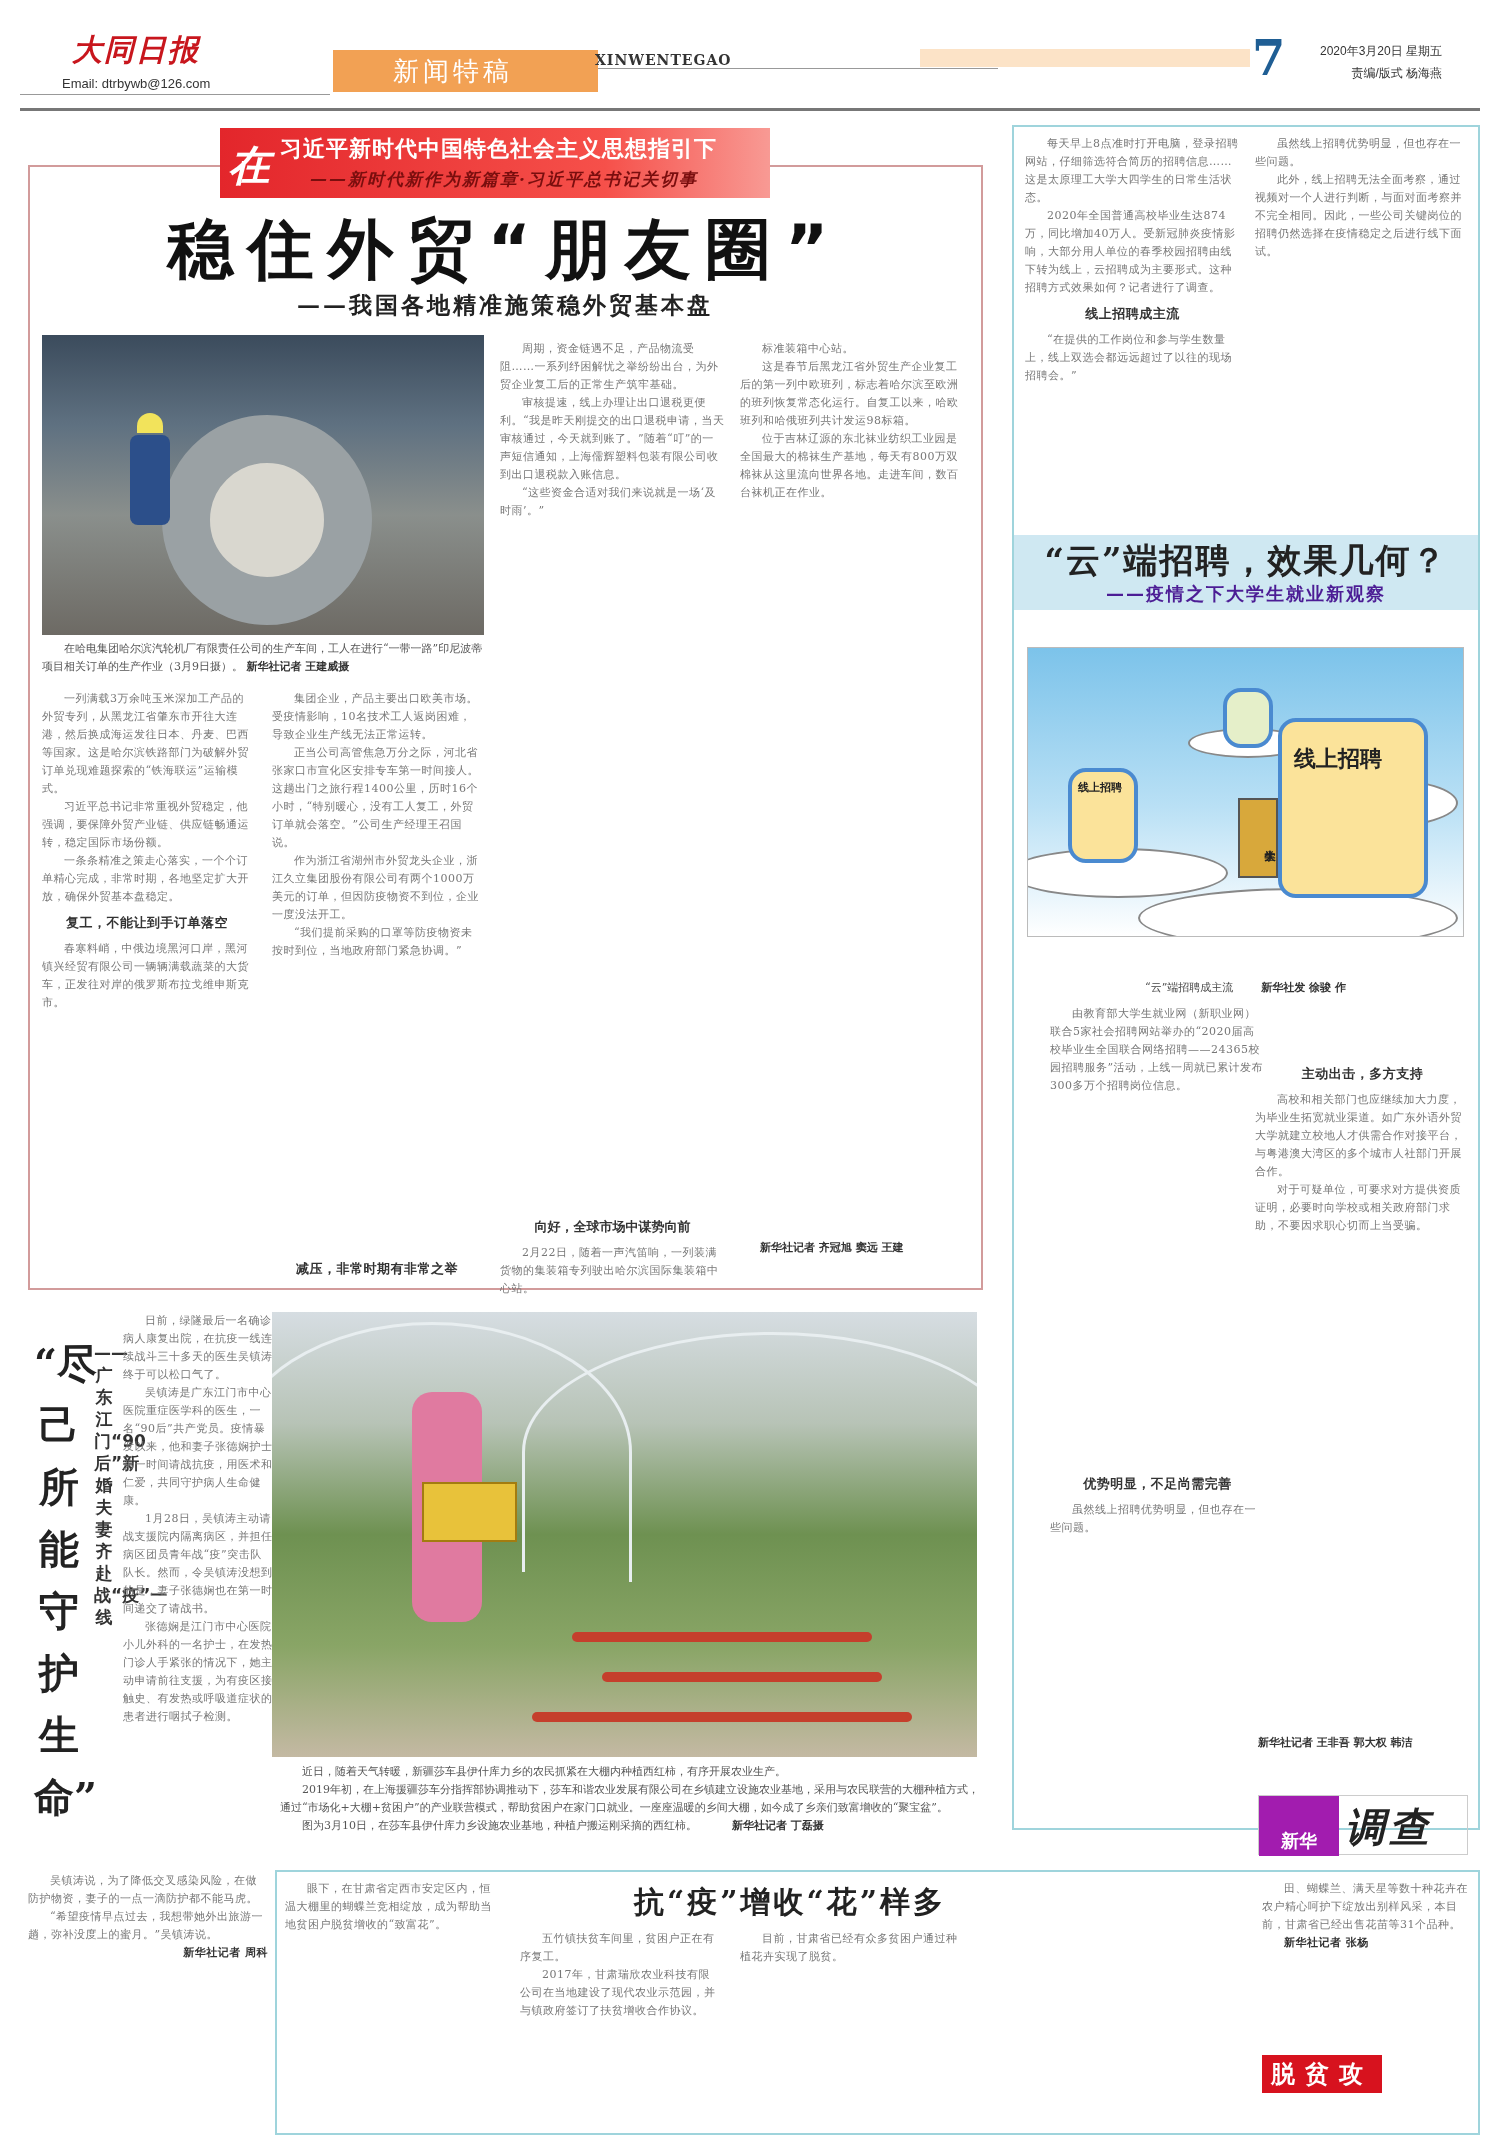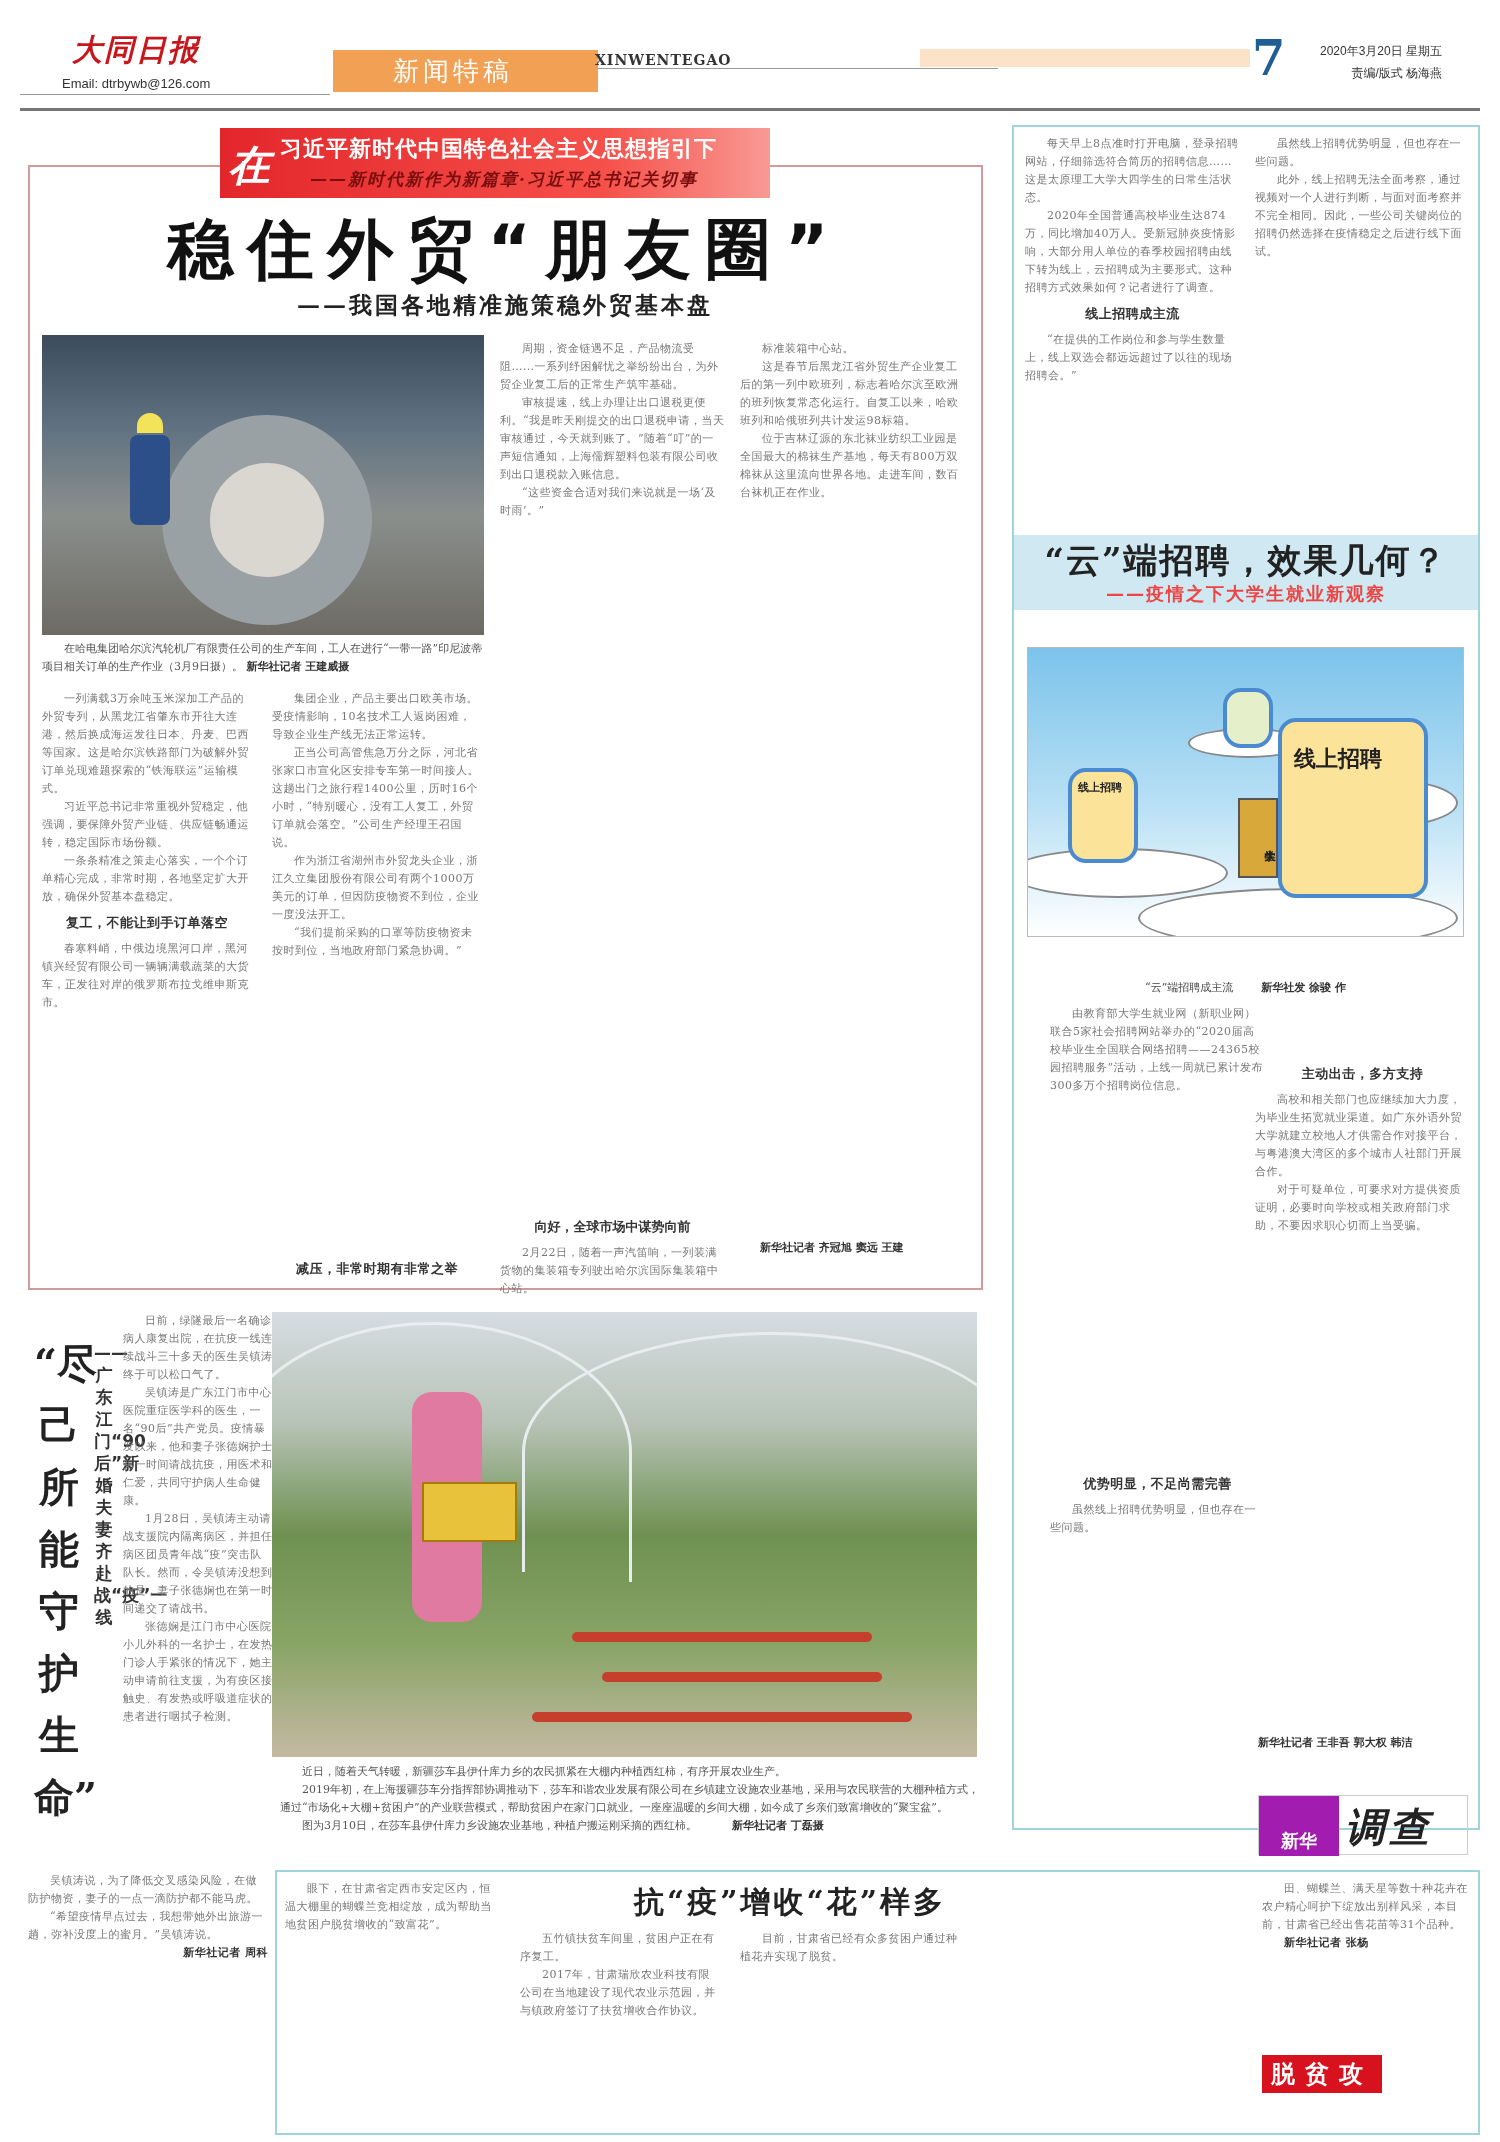--- a/index.html
+++ b/index.html
@@ -35,21 +35,21 @@
 
 .body-text{font-size:11px;color:#777;line-height:18px;letter-spacing:0.5px}
 .body-text p{text-indent:2em}
 .col{position:absolute}
 .subtitle-h{font-size:13px;font-weight:bold;color:#333;text-align:center;margin:8px 0}
 
 .photo-caption-cloud{font-size:11px;color:#444;text-align:center}
 .right-frame{left:1012px;top:125px;width:468px;height:1705px;border:2px solid #9fd4dc;background:#fff}
 .cloud-banner{left:1014px;top:535px;width:464px;height:75px;background:#cfe8f2}
 .cloud-title{left:1014px;top:538px;width:464px;text-align:center;font-size:34px;font-weight:bold;color:#222;letter-spacing:2px}
-.cloud-sub{left:1014px;top:582px;width:464px;text-align:center;font-size:18px;font-weight:bold;color:#ef4444;letter-spacing:2px;font-family:"DejaVu Sans",sans-serif}
+.cloud-sub{left:1014px;top:582px;width:464px;text-align:center;font-size:18px;font-weight:bold;color:#4c1d95;letter-spacing:2px;font-family:"DejaVu Sans",sans-serif}
 .cartoon{left:1027px;top:647px;width:437px;height:290px;background:linear-gradient(180deg,#7cc3ea 0%,#b9e0f5 55%,#fff 100%);border:1px solid #bbb;overflow:hidden}
 .cartoon .cloud{position:absolute;background:#fff;border-radius:50%;border:2px solid #888}
 .cartoon .phone{position:absolute;border:4px solid #4a8ad0;border-radius:18px;background:#fbe39a}
 .cartoon .phone-label{position:absolute;font-size:22px;font-weight:bold;color:#222;font-family:"DejaVu Sans",sans-serif}
 .cartoon-caption{left:1027px;top:980px;width:437px}
 
 .xinhua-box{left:1258px;top:1795px;width:210px;height:60px;border:1px solid #ccc}
 .xinhua-box .xl{position:absolute;left:0;top:0;width:80px;height:60px;background:#a21caf;color:#fff;font-size:18px;font-weight:bold;text-align:center;line-height:90px}
 .xinhua-box .xr{position:absolute;left:86px;top:4px;font-size:40px;font-weight:bold;color:#222;font-style:italic;letter-spacing:4px}
 

